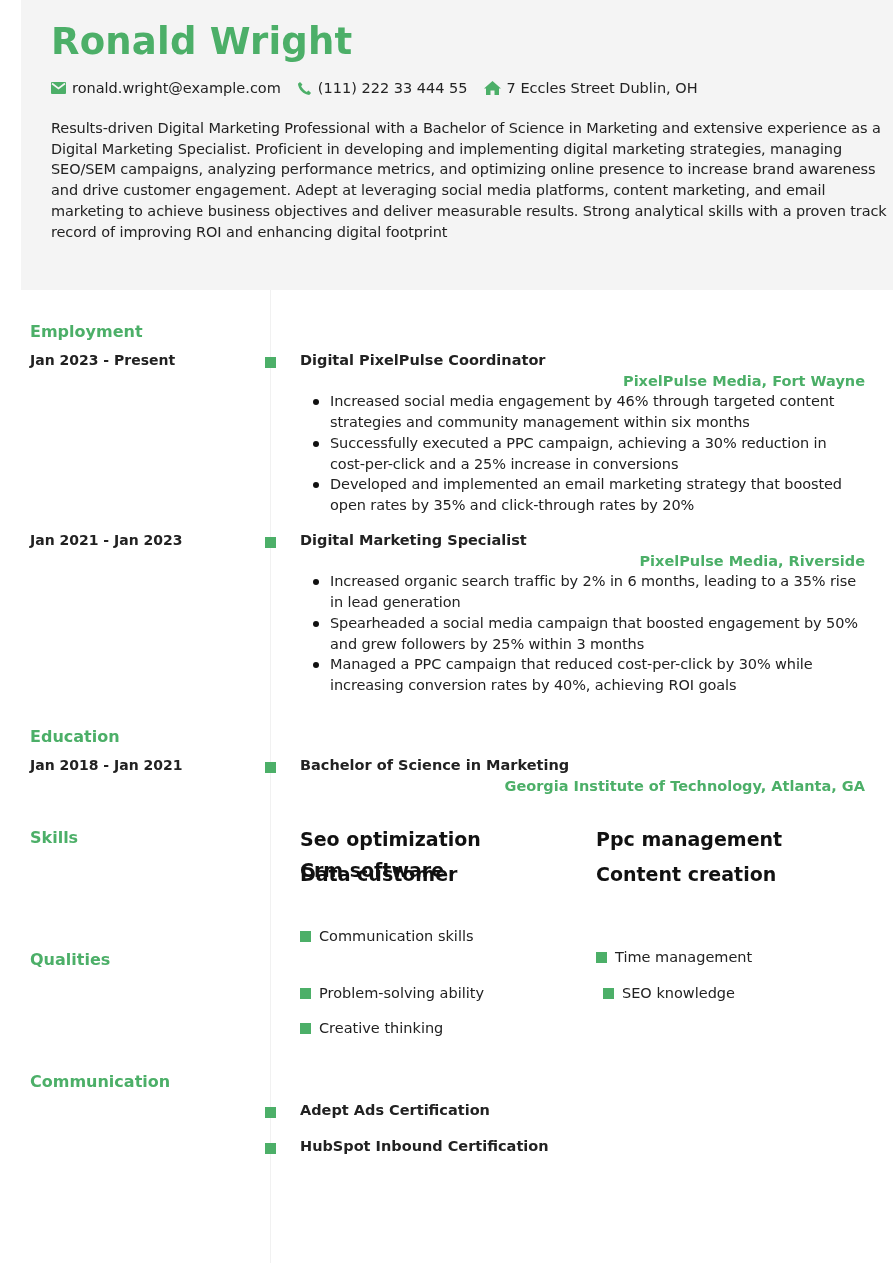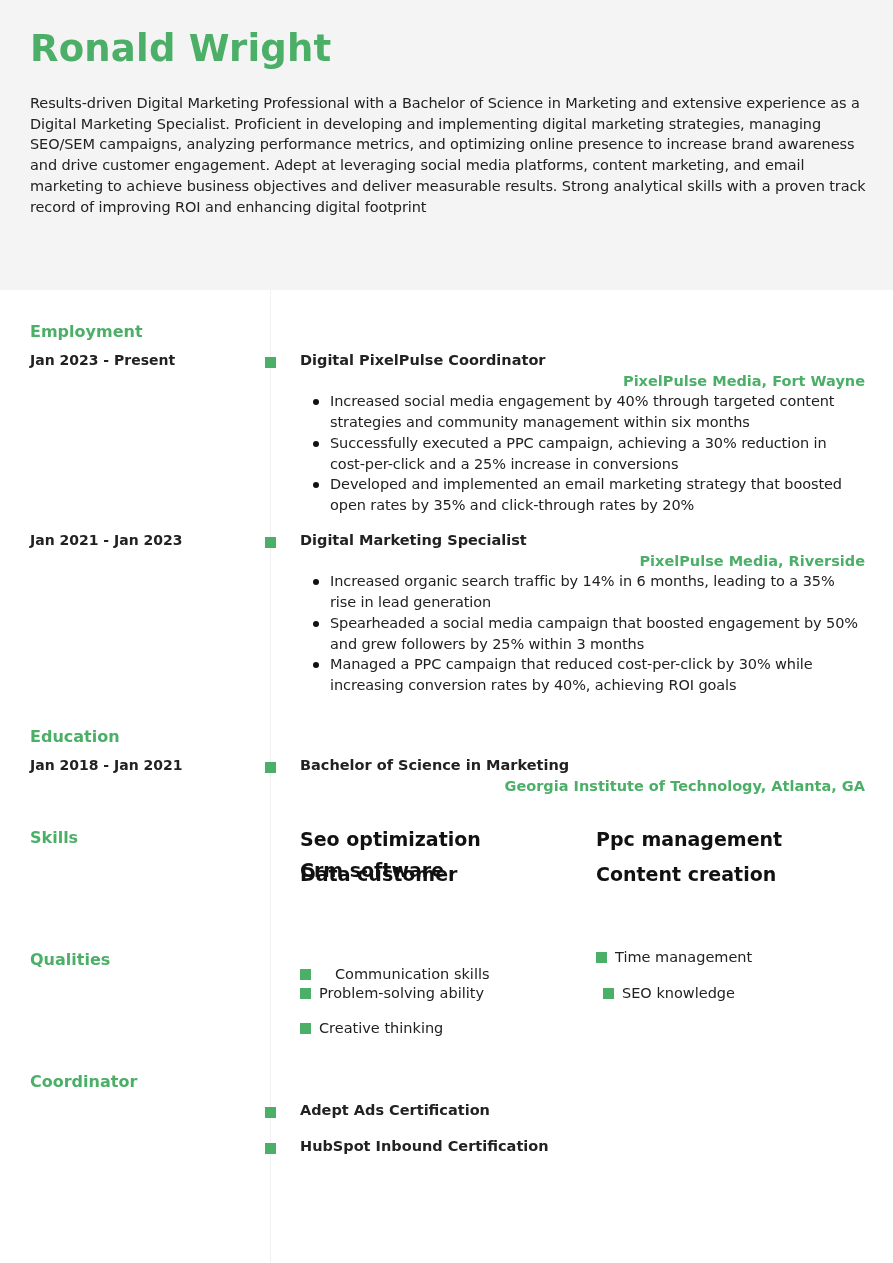--- a/index.html
+++ b/index.html
@@ -1,17 +1,17 @@
 <!DOCTYPE html>
 <html><head>
 <meta charset="utf-8">
 <style>
   * { box-sizing: border-box; margin: 0; padding: 0; }
   body { width: 893px; height: 1263px; background: #ffffff; font-family: "DejaVu Sans", "Liberation Sans", sans-serif; color: #222; overflow: hidden; position: relative; }
-  .header { background: #f4f4f4; height: 290px; padding: 27px 30px 0 30px; }
+  .header { background: #f4f4f4; height: 290px; padding: 20px 30px 0 30px; margin-left: 21px; }
   .name { font-size: 37px; font-weight: bold; color: #4caf68; letter-spacing: 0.2px; line-height: 44px; }
   .contacts { margin-top: 16px; display: flex; align-items: center; font-size: 14.5px; color: #222; }
   .contact { display: flex; align-items: center; margin-right: 16px; }
   .contact svg { margin-right: 6px; }
   .summary { margin-top: 22px; font-size: 14.5px; line-height: 20.7px; color: #222; width: 836px; letter-spacing: -0.1px; }
   .divider { position: absolute; left: 270px; top: 290px; width: 1px; height: 973px; background: #f1f1f1; }
   .section { position: absolute; left: 30px; font-size: 16px; font-weight: bold; color: #4caf68; }
   .date { position: absolute; left: 30px; font-size: 14px; font-weight: bold; color: #222; }
   .marker { position: absolute; left: 265px; width: 11px; height: 11px; background: #4caf68; }
   .entry { position: absolute; left: 300px; width: 565px; }
@@ -23,46 +23,67 @@
   .skill { position: absolute; font-size: 19px; font-weight: bold; color: #111; }
   .quality { position: absolute; font-size: 14.5px; color: #222; display: flex; align-items: center; }
   .quality .sq { width: 11px; height: 11px; background: #4caf68; margin-right: 8px; display: inline-block; }
   .cert { position: absolute; left: 300px; font-size: 14.5px; font-weight: bold; color: #222; }
 </style>
 </head>
 <body>
 
 <div class="header">
   <div class="name">Ronald Wright</div>
+  <div class="contacts">
+    <div class="contact">
+      <svg width="15" height="12" viewBox="0 0 15 12">
+          <rect x="0" y="0" width="15" height="12" rx="1" fill="#4caf68"></rect>
+          <path d="M1 1.5 L7.5 6.5 L14 1.5" stroke="#f4f4f4" stroke-width="1.6" fill="none"></path>
+        </svg>
+      <span>ronald.wright@example.com</span>
+    </div>
+    <div class="contact">
+      <svg width="15" height="15" viewBox="0 0 16 16">
+          <path d="M3.2 1 L5.8 3.8 L4.4 5.6 C5.3 7.6 8.4 10.7 10.4 11.6 L12.2 10.2 L15 12.8 L13 15 C7 14.5 1.5 9 1 3 Z" fill="#4caf68"></path>
+        </svg>
+      <span>(111) 222 33 444 55</span>
+    </div>
+    <div class="contact">
+      <svg width="17" height="14" viewBox="0 0 17 14">
+          <path d="M8.5 0 L17 7.5 L15 7.5 L15 14 L10.5 14 L10.5 9.5 L6.5 9.5 L6.5 14 L2 14 L2 7.5 L0 7.5 Z" fill="#4caf68"></path>
+        </svg>
+      <span>7 Eccles Street Dublin, OH</span>
+    </div>
+  </div>
   <div class="summary">Results-driven Digital Marketing Professional with a Bachelor of Science in Marketing and extensive experience as a Digital Marketing Specialist. Proficient in developing and implementing digital marketing strategies, managing SEO/SEM campaigns, analyzing performance metrics, and optimizing online presence to increase brand awareness and drive customer engagement. Adept at leveraging social media platforms, content marketing, and email marketing to achieve business objectives and deliver measurable results. Strong analytical skills with a proven track record of improving ROI and enhancing digital footprint</div>
 </div>
 
 <div class="divider"></div>
 
 <div class="section" style="top:322px;">Employment</div>
 
 <div class="date" style="top:352px;">Jan 2023 - Present</div>
 <div class="marker" style="top:357px;"></div>
 <div class="entry" style="top:350px;">
   <div class="role">Digital PixelPulse Coordinator</div>
   <div class="org">PixelPulse Media, Fort Wayne</div>
   <ul class="bullets">
-    <li>Increased social media engagement by 40% through targeted content strategies and community management within six months</li>
+    <li>Increased social media engagement by 46% through targeted content strategies and community management within six months</li>
     <li>Successfully executed a PPC campaign, achieving a 30% reduction in cost-per-click and a 25% increase in conversions</li>
     <li>Developed and implemented an email marketing strategy that boosted open rates by 35% and click-through rates by 20%</li>
   </ul>
 </div>
 
 <div class="date" style="top:532px;">Jan 2021 - Jan 2023</div>
 <div class="marker" style="top:537px;"></div>
 <div class="entry" style="top:530px;">
   <div class="role">Digital Marketing Specialist</div>
   <div class="org">PixelPulse Media, Riverside</div>
   <ul class="bullets">
-    <li>Increased organic search traffic by 14% in 6 months, leading to a 35% rise in lead generation</li>
+    <li>Increased organic search traffic by 2% in 6 months, leading to a 35% rise in lead generation</li>
     <li>Spearheaded a social media campaign that boosted engagement by 50% and grew followers by 25% within 3 months</li>
     <li>Managed a PPC campaign that reduced cost-per-click by 30% while increasing conversion rates by 40%, achieving ROI goals</li>
   </ul>
 </div>
 
 <div class="section" style="top:727px;">Education</div>
 <div class="date" style="top:757px;">Jan 2018 - Jan 2021</div>
 <div class="marker" style="top:762px;"></div>
 <div class="entry" style="top:755px;">
   <div class="role">Bachelor of Science in Marketing</div>
@@ -70,38 +91,38 @@
 </div>
 
 <div class="section" style="top:828px;">Skills</div>
 <div class="skill" style="left:300px; top:828px;">Seo optimization</div>
 <div class="skill" style="left:596px; top:828px;">Ppc management</div>
 <div class="skill" style="left:300px; top:863px;">Data customer</div>
 <div class="skill" style="left:596px; top:863px;">Content creation</div>
 <div class="skill" style="left:300px; top:859px;">Crm software</div>
 
 <div class="section" style="top:950px;">Qualities</div>
-<div class="quality" style="left:300px; top:966px;gap:16px;">
+<div class="quality" style="left:300px; top:928px;">
     <span class="sq"></span>
     <span>Communication skills</span>
   </div>
 <div class="quality" style="left:596px; top:949px;">
     <span class="sq"></span>
     <span>Time management</span>
   </div>
 <div class="quality" style="left:300px; top:985px;">
     <span class="sq"></span>
     <span>Problem-solving ability</span>
   </div>
 <div class="quality" style="left:603px; top:985px;">
     <span class="sq"></span>
     <span>SEO knowledge</span>
   </div>
 <div class="quality" style="left:300px; top:1020px;text-align:center;">
     <span class="sq"></span>
     <span>Creative thinking</span>
   </div>
 
-<div class="section" style="top:1072px;">Coordinator</div>
+<div class="section" style="top:1072px;">Communication</div>
 <div class="marker" style="top:1107px;"></div>
 <div class="cert" style="top:1102px;">Adept Ads Certification</div>
 <div class="marker" style="top:1143px;"></div>
 <div class="cert" style="top:1138px;">HubSpot Inbound Certification</div>
 
 </body></html>

